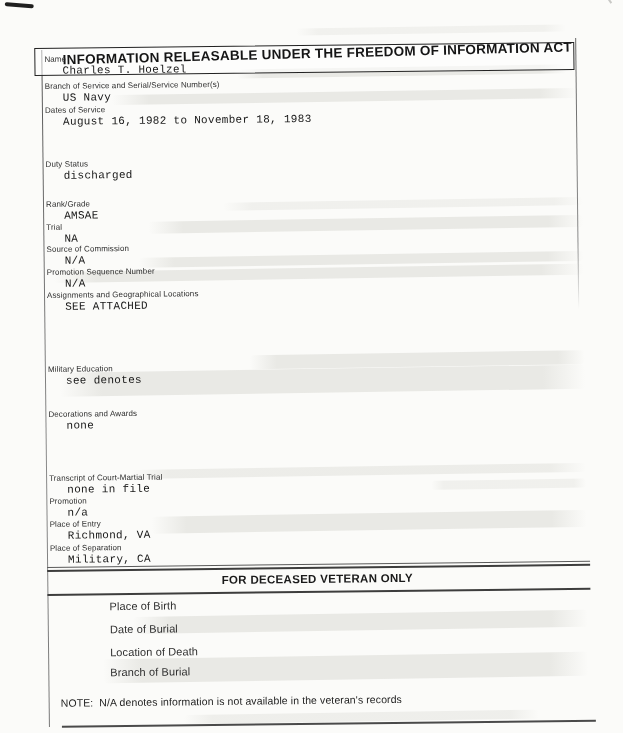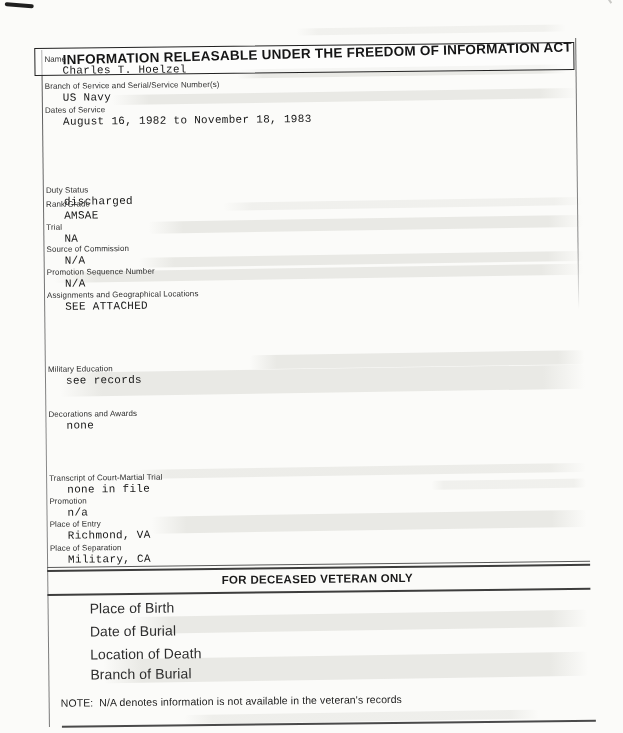--- a/index.html
+++ b/index.html
@@ -45,21 +45,21 @@
   .f .val{
     display:block;margin-left:18px;margin-top:1px;
     font-family:"Liberation Mono","DejaVu Sans Mono",monospace;
     font-size:11px;line-height:12px;letter-spacing:.3px;color:#161616;
   }
   
   #deceased-title{
     position:absolute;left:45px;top:576px;width:540px;
     text-align:center;font-size:11.5px;font-weight:bold;color:#1a1a1a;letter-spacing:.3px;
   }
-  .df{position:absolute;left:48px;font-size:14px;color:#2e2e2e;letter-spacing:.1px;padding-left:39px;}
+  .df{position:absolute;left:68px;font-size:11px;color:#2e2e2e;letter-spacing:.1px;padding-left:39px;}
   
   #note-line{
     position:absolute;left:57px;top:697px;
     font-size:10.5px;color:#1d1d1d;white-space:pre;letter-spacing:.1px;
   }
   
   #artifact-topleft{
     position:absolute;left:9px;top:3px;width:29px;height:4px;
     background:#1f1f1f;border-radius:2px;transform:rotate(5deg);
   }
@@ -108,21 +108,21 @@
     <span class="val">Charles T. Hoelzel</span>
   </div>
   <div class="f" style="top:82px">
     <span class="lbl">Branch of Service and Serial/Service Number(s)</span>
     <span class="val">US Navy</span>
   </div>
   <div class="f" style="top:106px">
     <span class="lbl">Dates of Service</span>
     <span class="val">August 16, 1982 to November 18, 1983</span>
   </div>
-  <div class="f" style="top:186px">
+  <div class="f" style="top:160px">
     <span class="lbl">Duty Status</span>
     <span class="val">discharged</span>
   </div>
   <div class="f" style="top:200px">
     <span class="lbl">Rank/Grade</span>
     <span class="val">AMSAE</span>
   </div>
   <div class="f" style="top:223px">
     <span class="lbl">Trial</span>
     <span class="val">NA</span>
@@ -134,21 +134,21 @@
   <div class="f" style="top:268px">
     <span class="lbl">Promotion Sequence Number</span>
     <span class="val">N/A</span>
   </div>
   <div class="f" style="top:291px">
     <span class="lbl">Assignments and Geographical Locations</span>
     <span class="val">SEE ATTACHED</span>
   </div>
   <div class="f" style="top:365px">
     <span class="lbl">Military Education</span>
-    <span class="val">see records</span>
+    <span class="val">see denotes</span>
   </div>
   <div class="f" style="top:410px">
     <span class="lbl">Decorations and Awards</span>
     <span class="val">none</span>
   </div>
   <div class="f" style="top:474px">
     <span class="lbl">Transcript of Court-Martial Trial</span>
     <span class="val">none in file</span>
   </div>
   <div class="f" style="top:497px">

